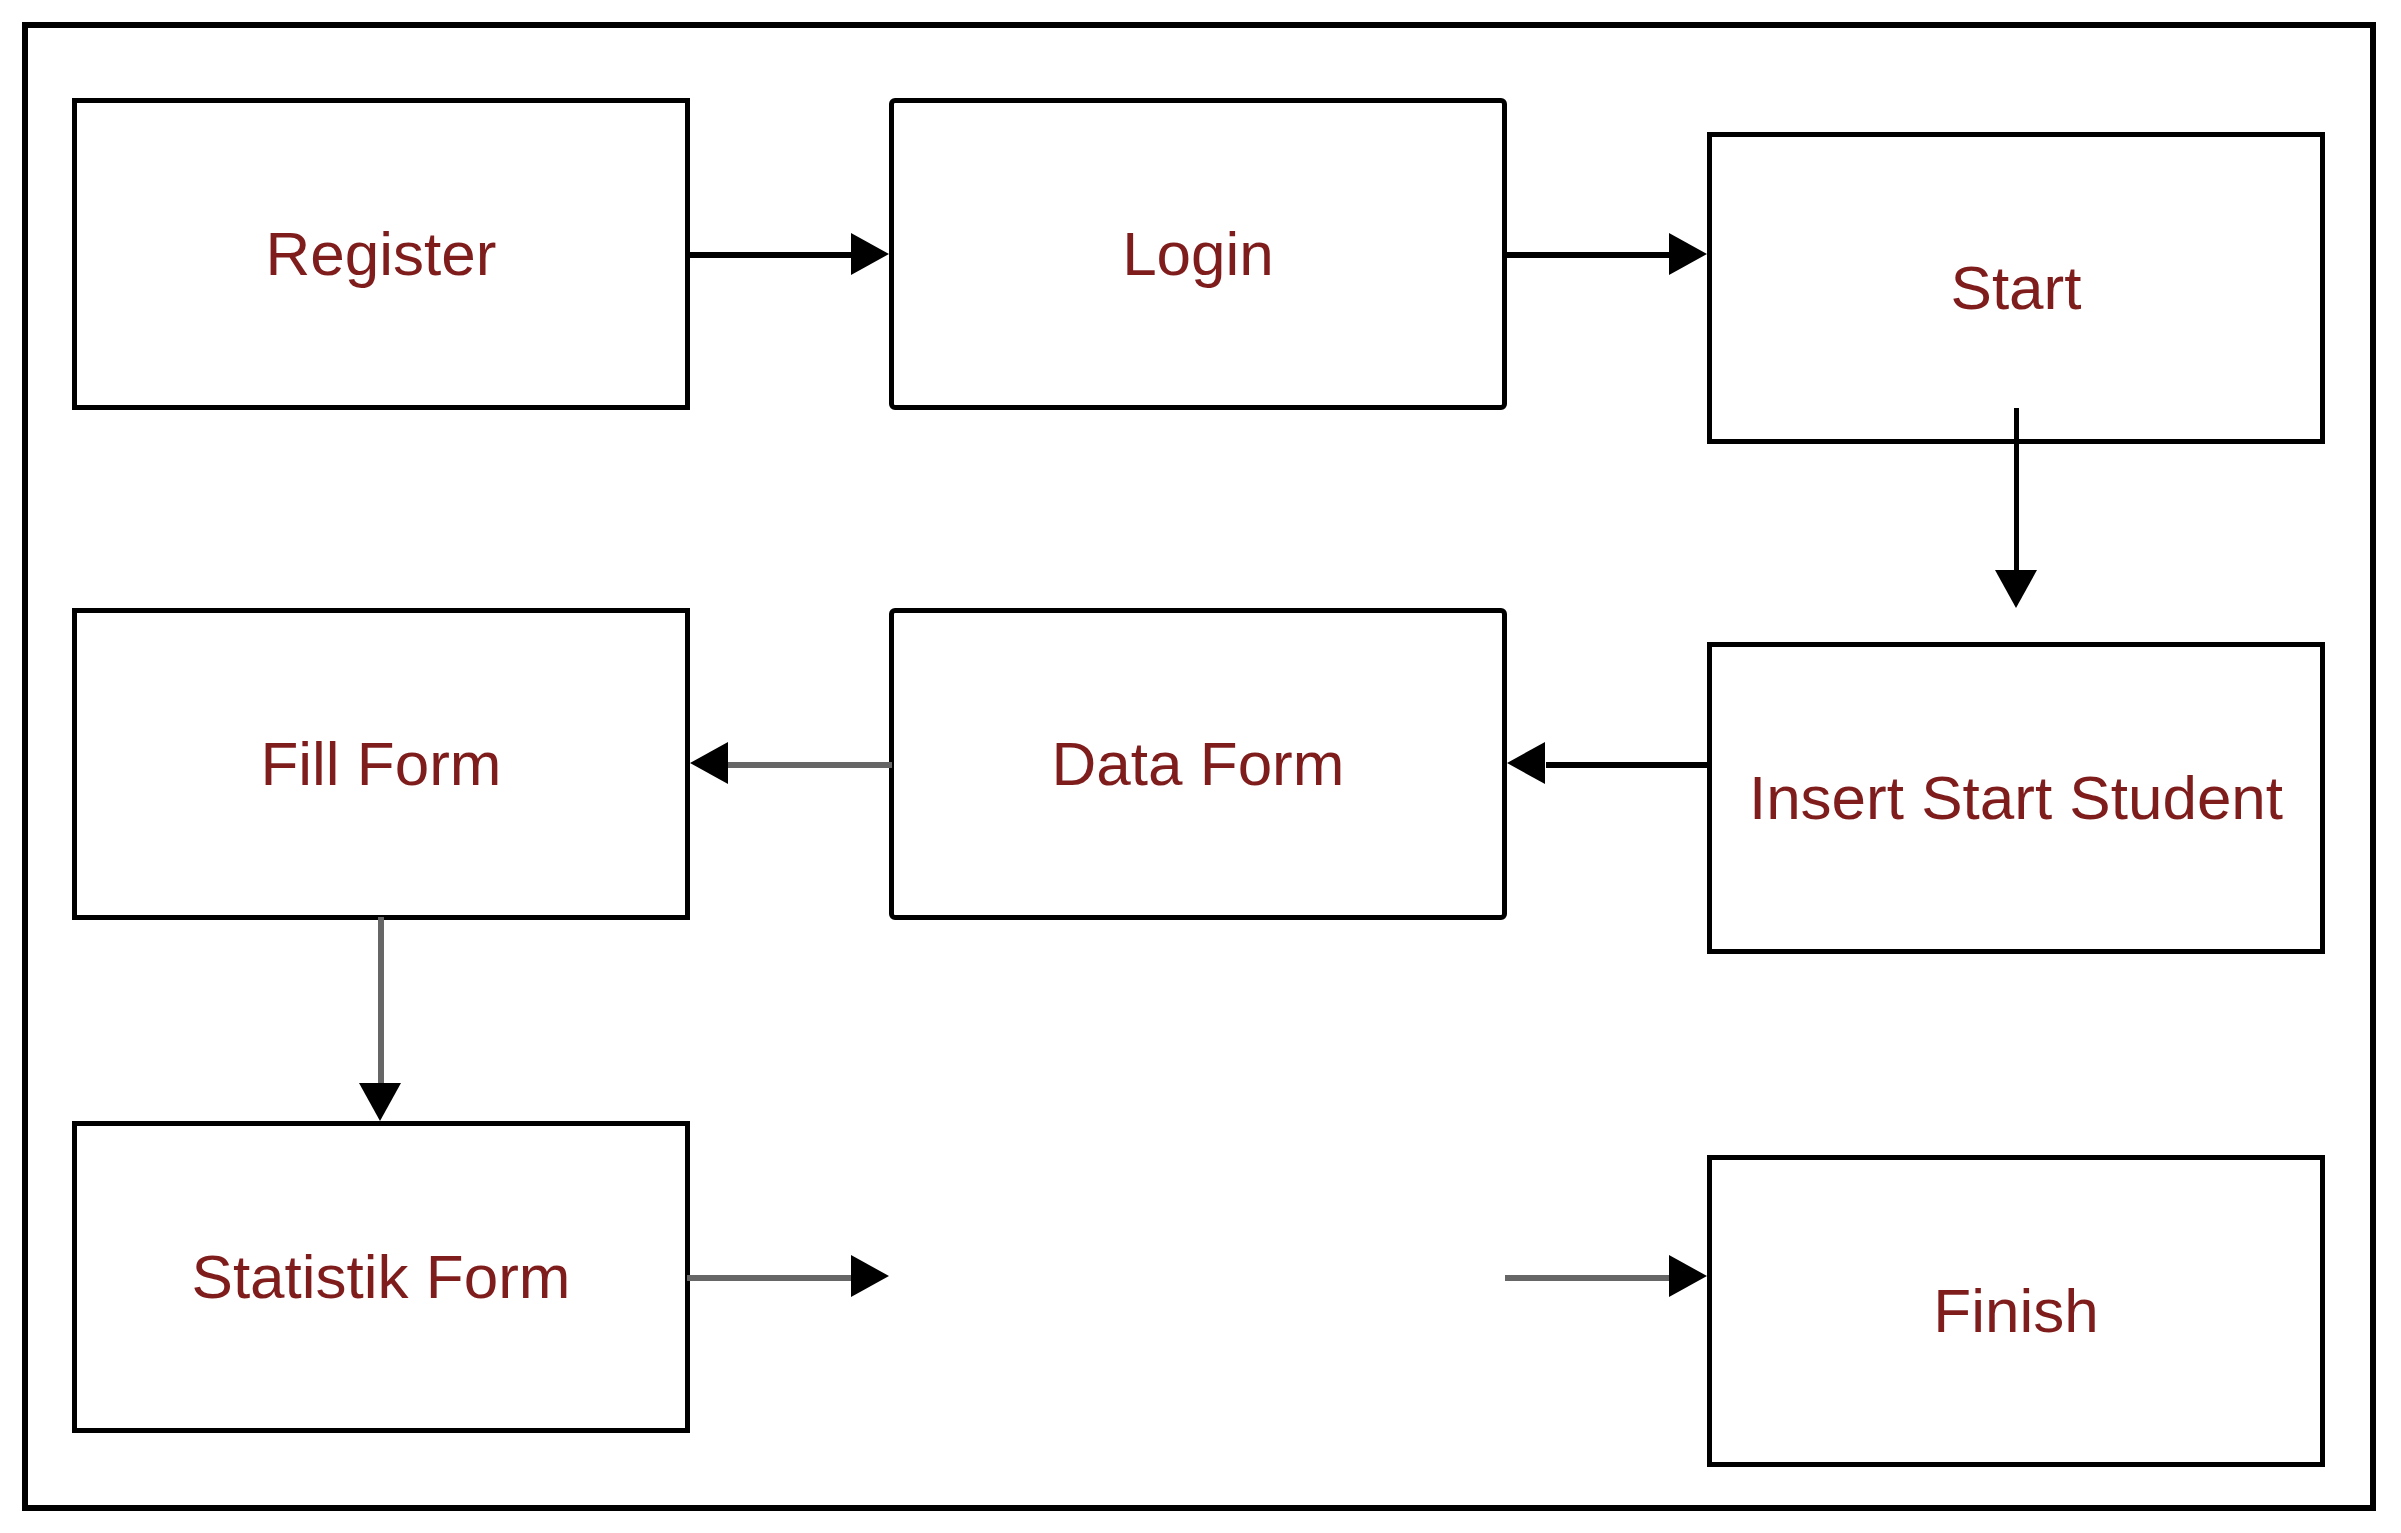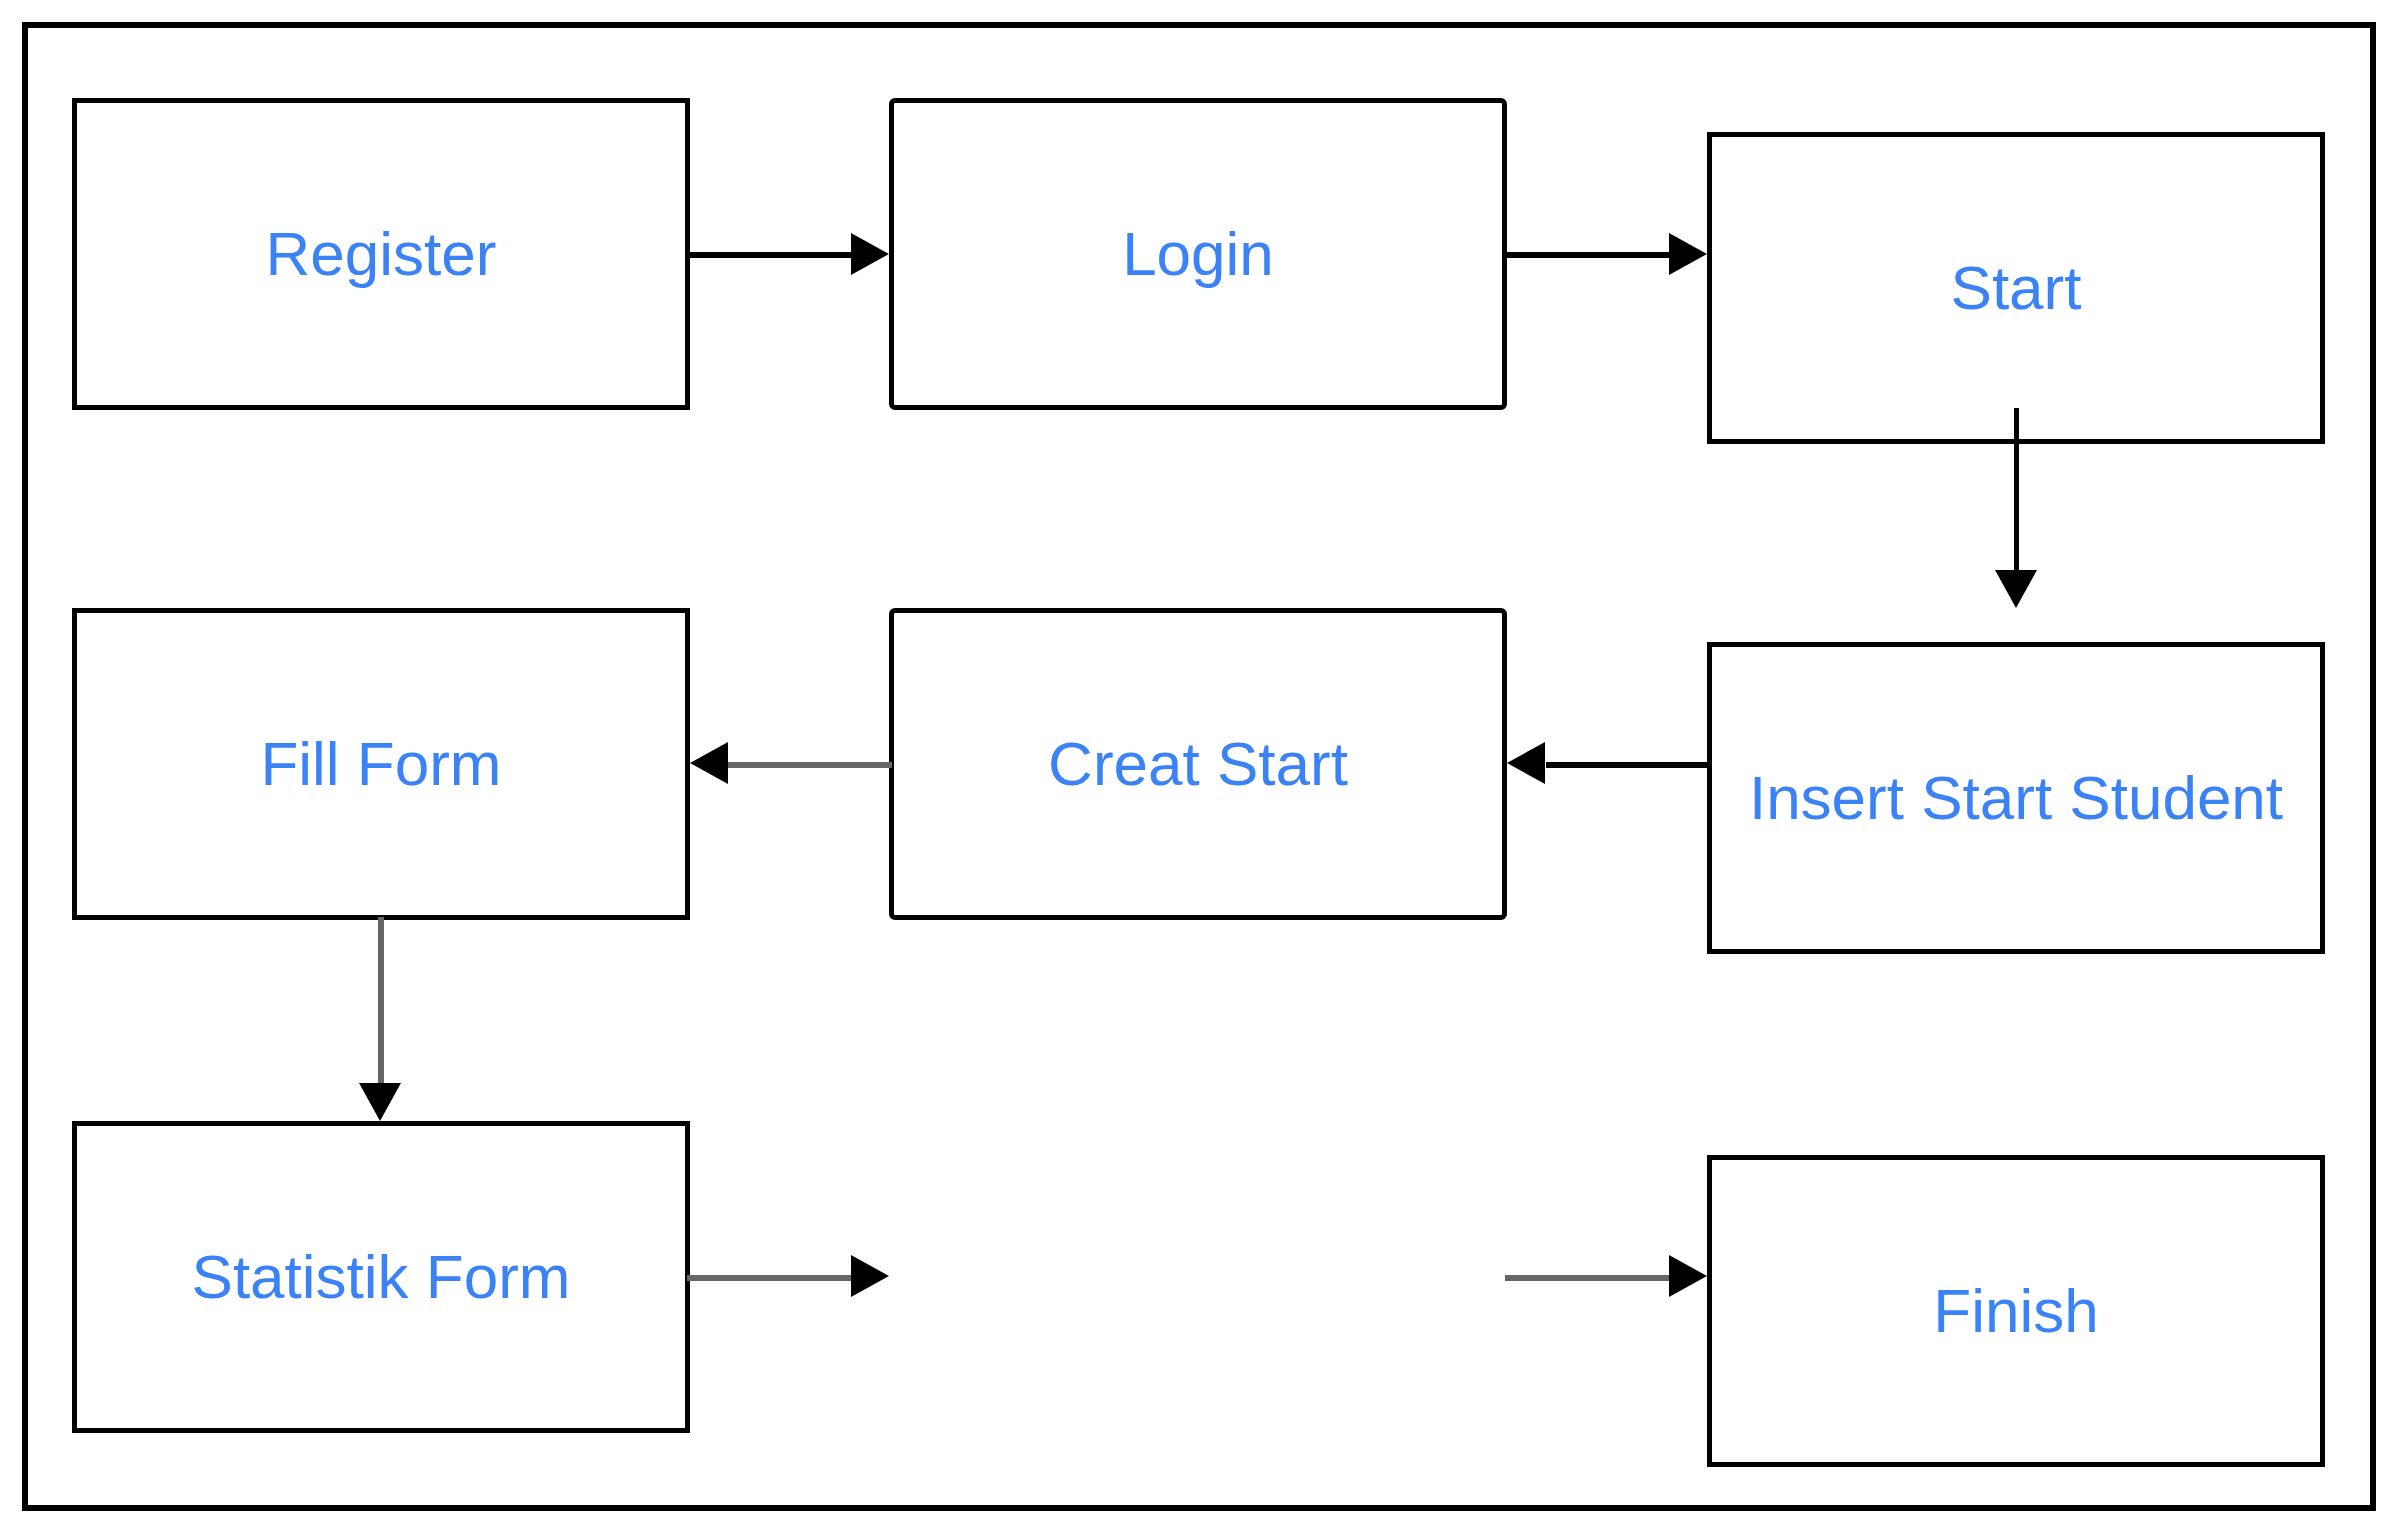--- a/index.html
+++ b/index.html
@@ -31,21 +31,21 @@
     height: 312px;
     border: 5.6px solid #000000;
     box-sizing: border-box;
     background: #ffffff;
     display: flex;
     align-items: center;
     justify-content: center;
     text-align: center;
     font-size: 62px;
     line-height: 1.1;
-    color: #3b82f6;
+    color: #7f1d1d;
     white-space: nowrap;
   }
   .c1 { left: 72px; }
   .c2 { left: 889px; border-radius: 6px; }
   .c3 { left: 1707px; margin-top: 34px; }
   .r1 { top: 98px; }
   .r2 { top: 608px; }
   .r3 { top: 1121px; }
 
   .shaft {
@@ -106,21 +106,21 @@
     <span>Login</span>
   </div>
   <div class="node c3 r1">
     <span>Start</span>
   </div>
 
   <div class="node c1 r2">
     <span>Fill Form</span>
   </div>
   <div class="node c2 r2">
-    <span>Creat Start</span>
+    <span>Data Form</span>
   </div>
   <div class="node c3 r2">
     <span>Insert Start Student</span>
   </div>
 
   <div class="node c1 r3">
     <span>Statistik Form</span>
   </div>
   <div class="node c3 r3">
     <span>Finish</span>

